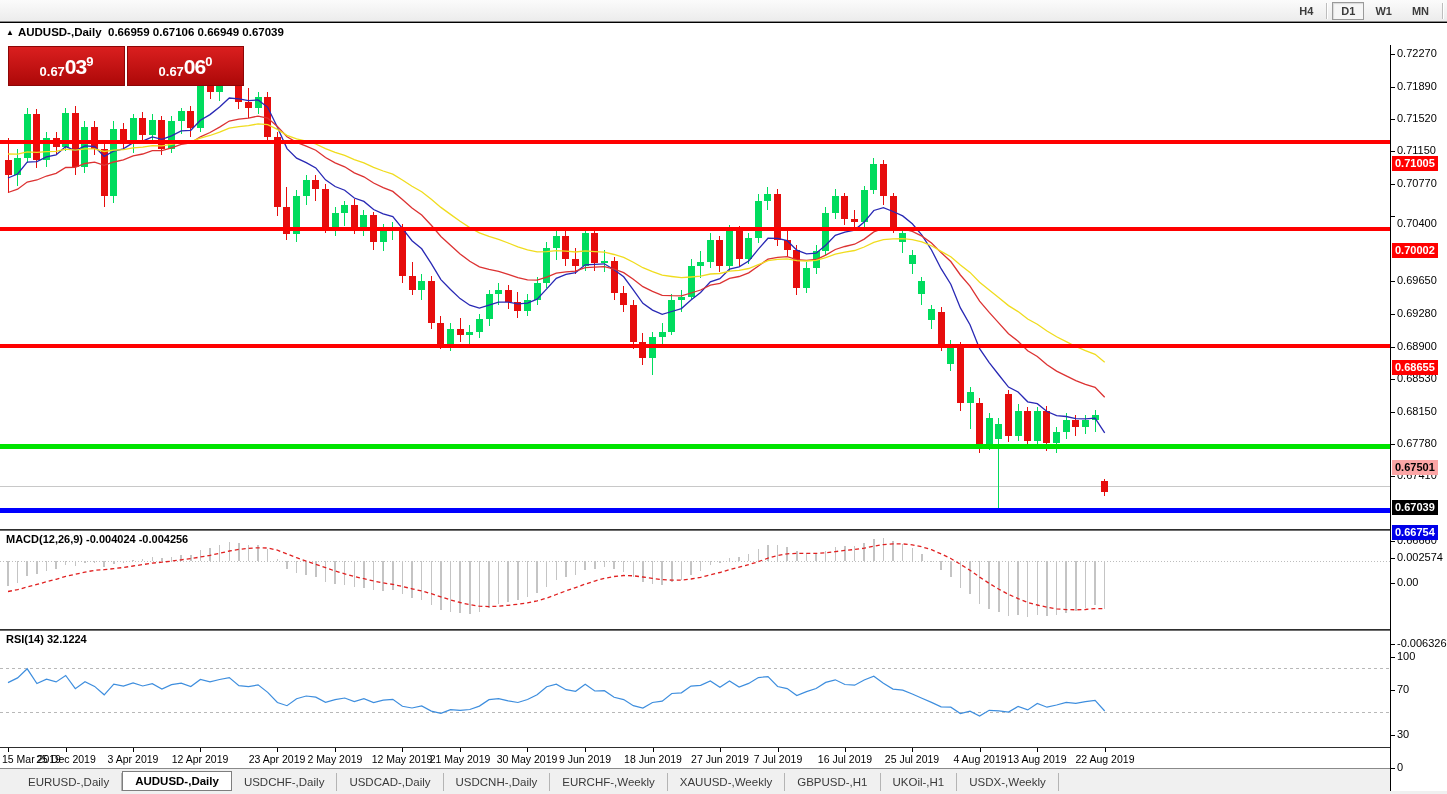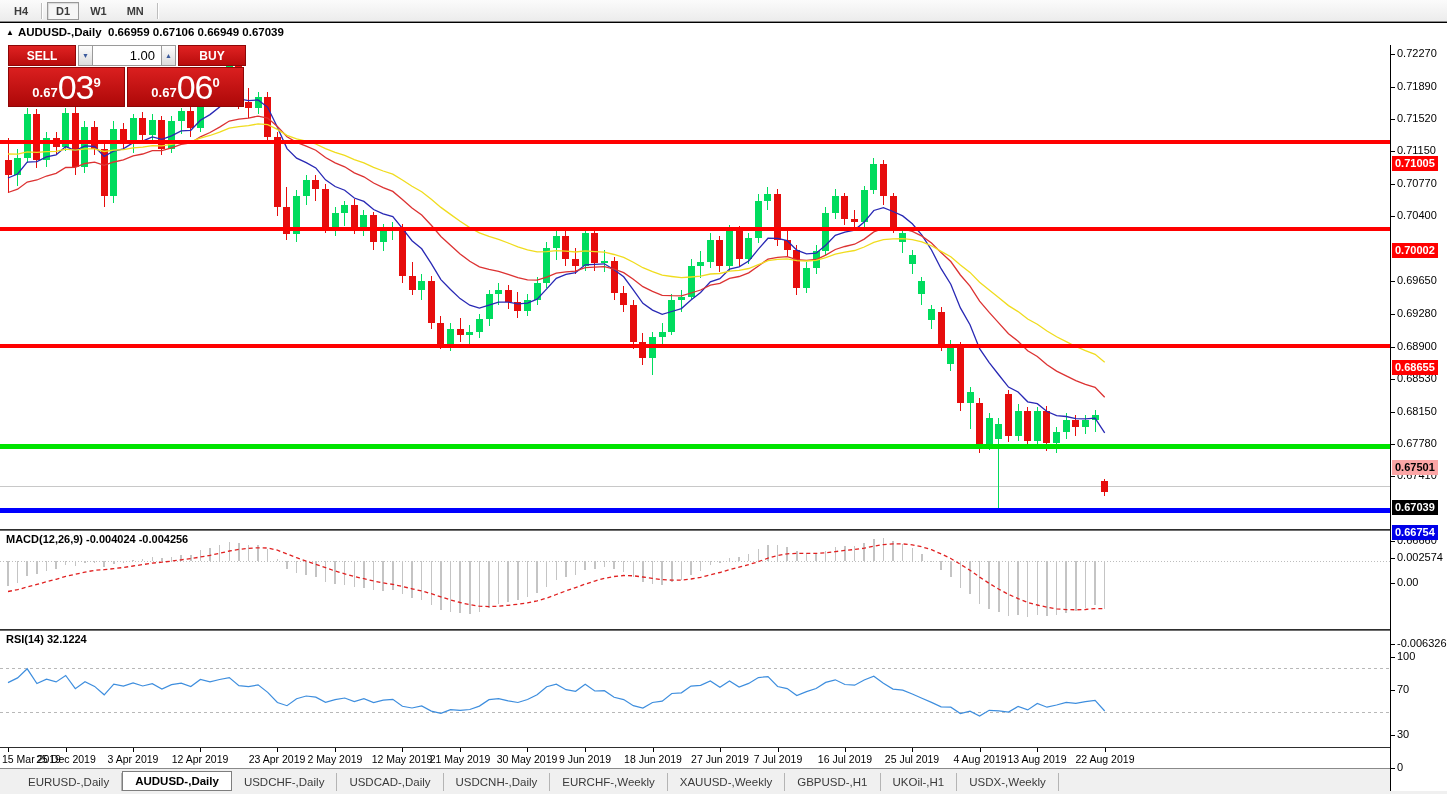--- a/index.html
+++ b/index.html
@@ -1,18 +1,18 @@
 <!DOCTYPE html>
 <html><head>
 <meta charset="utf-8">
 <style>
   html,body{margin:0;padding:0;background:#d8d8d8;font-family:"Liberation Sans",sans-serif;}
   .screen{position:relative;width:1447px;height:794px;background:#f0f0f0;overflow:hidden;}
   
-  .toolbar{position:absolute;left:0;top:0;width:1447px;height:22px;background:linear-gradient(#fbfbfb,#ececec);border-bottom:1px solid #8a8a8a;display:flex;align-items:center;padding-left:4px;box-sizing:border-box;}
+  .toolbar{position:absolute;left:0;top:0;width:1447px;height:22px;background:linear-gradient(#fbfbfb,#ececec);border-bottom:1px solid #8a8a8a;display:flex;align-items:center;padding-left:4px;box-sizing:border-box;justify-content:flex-end;}
   .tfbtn{font-size:11px;font-weight:bold;color:#3c3c3c;padding:2px 8px;margin:0 1px;border:1px solid transparent;cursor:default;}
   .tfbtn.active{background:#f6f6f6;border:1px solid #9a9a9a;box-shadow:inset 1px 1px 1px rgba(0,0,0,.12);}
   .tbsep{width:1px;height:16px;background:#bdbdbd;border-right:1px solid #fff;margin:0 3px;}
   
   .chartwin{position:absolute;left:0;top:22px;width:1447px;height:746px;background:#fff;border-top:1px solid #000;box-sizing:border-box;}
   .pane{position:absolute;left:0;background:#fff;overflow:hidden;}
   .pane svg{display:block;}
   .divider{position:absolute;left:0;width:1447px;height:2px;background:#6e6e6e;border-top:1px solid #2e2e2e;box-sizing:border-box;}
   .chart-header{position:absolute;left:6px;top:3px;font-size:11.5px;font-weight:bold;color:#000;white-space:nowrap;}
   .chart-header .tri{font-size:8px;vertical-align:1px;margin-right:4px;}
@@ -31,21 +31,21 @@
   .tp-row1{display:flex;height:21px;}
   .tp-btn{background:linear-gradient(#e02222,#b90c0c);border:1px solid #8d0606;color:#fff;font-size:12px;font-weight:bold;display:flex;align-items:center;justify-content:center;box-sizing:border-box;}
   .tp-sell{width:68px;}
   .tp-buy{width:68px;margin-left:2px;}
   .tp-spin{width:15px;background:linear-gradient(#fdfdfd,#dcdcdc);border:1px solid #9a9a9a;font-size:7px;color:#3a5a9c;display:flex;align-items:center;justify-content:center;box-sizing:border-box;}
   .tp-vol{width:68px;border:1px solid #9a9a9a;border-left:none;border-right:none;font-size:13px;text-align:right;padding:0 6px 0 0;box-sizing:border-box;font-family:"Liberation Sans",sans-serif;}
   .tp-row2{display:flex;margin-top:1px;}
   .pricebox{background:linear-gradient(#da1f1f,#ad0808);border:1px solid #8d0606;color:#fff;width:117px;height:40px;display:flex;align-items:flex-end;justify-content:center;padding-bottom:2px;box-sizing:border-box;}
   .pricebox+.pricebox{margin-left:2px;}
   .pb-prefix{font-size:13px;font-weight:bold;line-height:22px;}
-  .pb-big{font-size:34px;font-weight:normal;line-height:33px;letter-spacing:-1px;}
+  .pb-big{font-size:21px;font-weight:bold;line-height:33px;letter-spacing:-1px;}
   .pb-sup{font-size:13px;font-weight:bold;line-height:30px;align-self:flex-start;}
   
   .tabbar{position:absolute;left:0;top:768px;width:1447px;height:26px;background:#f0f0f0;border-top:1px solid #8a8a8a;display:flex;align-items:center;padding-left:16px;box-sizing:border-box;}
   .tab{font-size:11.5px;color:#3a3a3a;padding:3px 12px;border-right:1px solid #b4b4b4;white-space:nowrap;cursor:default;}
   .tab.active{background:#fff;border:1px solid #7e7e7e;font-weight:bold;color:#000;padding:3px 12px;margin-top:-1px;}
   .tabnav{position:absolute;right:4px;top:6px;display:flex;gap:10px;}
   .tabnav span{font-size:10px;color:#8a8a8a;cursor:default;}
 </style>
 </head>
 <body>
@@ -303,31 +303,20 @@
           <line x1="0" y1="205.91158645276343" x2="1390" y2="205.91158645276343" stroke="#ff0000" stroke-width="4" shape-rendering="crispEdges"></line>
           <line x1="0" y1="322.8436720142605" x2="1390" y2="322.8436720142605" stroke="#ff0000" stroke-width="4" shape-rendering="crispEdges"></line>
           <line x1="0" y1="423.02156862745113" x2="1390" y2="423.02156862745113" stroke="#00e400" stroke-width="5" shape-rendering="crispEdges"></line>
           <line x1="0" y1="487.868092691622" x2="1390" y2="487.868092691622" stroke="#0000ff" stroke-width="5" shape-rendering="crispEdges"></line>
         </svg>
       <div class="chart-header">
         <span class="tri">▲</span><span>AUDUSD-,Daily</span>&nbsp;&nbsp;<span>0.66959 0.67106 0.66949 0.67039</span>
       </div>
 
       <div class="trade-panel">
-        <div class="tp-row1">
-          <div class="tp-btn tp-sell">SELL</div>
-          <div class="tp-spin" style="margin-left:2px;">
-              <span>▼</span>
-            </div>
-          <input class="tp-vol" value="1.00" style="">
-          <div class="tp-spin">
-              <span>▲</span>
-            </div>
-          <div class="tp-btn tp-buy">BUY</div>
-        </div>
         <div class="tp-row2">
           <div class="pricebox">
             <span class="pb-prefix">0.67</span>
               <span class="pb-big">03</span>
               <span class="pb-sup">9</span>
           </div>
           <div class="pricebox">
             <span class="pb-prefix">0.67</span>
               <span class="pb-big">06</span>
               <span class="pb-sup">0</span>
@@ -520,21 +509,21 @@
         <div class="ptick" style="top: 2px;">0.72270</div>
         <div class="ptickmark" style="top: 42px;"></div>
         <div class="ptick" style="top: 35px;">0.71890</div>
         <div class="ptickmark" style="top: 74px;"></div>
         <div class="ptick" style="top: 67px;">0.71520</div>
         <div class="ptickmark" style="top: 106px;"></div>
         <div class="ptick" style="top: 99px;">0.71150</div>
         <div class="ptickmark" style="top: 139px;"></div>
         <div class="ptick" style="top: 132px;">0.70770</div>
         <div class="ptickmark" style="top: 171px;"></div>
-        <div class="ptick" style="top: 164px;">0.70400</div>
+        <div class="ptick" style="top: 172px;">0.70400</div>
         <div class="ptickmark" style="top: 236px;"></div>
         <div class="ptick" style="top: 229px;">0.69650</div>
         <div class="ptickmark" style="top: 269px;"></div>
         <div class="ptick" style="top: 262px;">0.69280</div>
         <div class="ptickmark" style="top: 302px;"></div>
         <div class="ptick" style="top: 295px;">0.68900</div>
         <div class="ptickmark" style="top: 334px;"></div>
         <div class="ptick" style="top: 327px;">0.68530</div>
         <div class="ptickmark" style="top: 367px;"></div>
         <div class="ptick" style="top: 360px;">0.68150</div>

